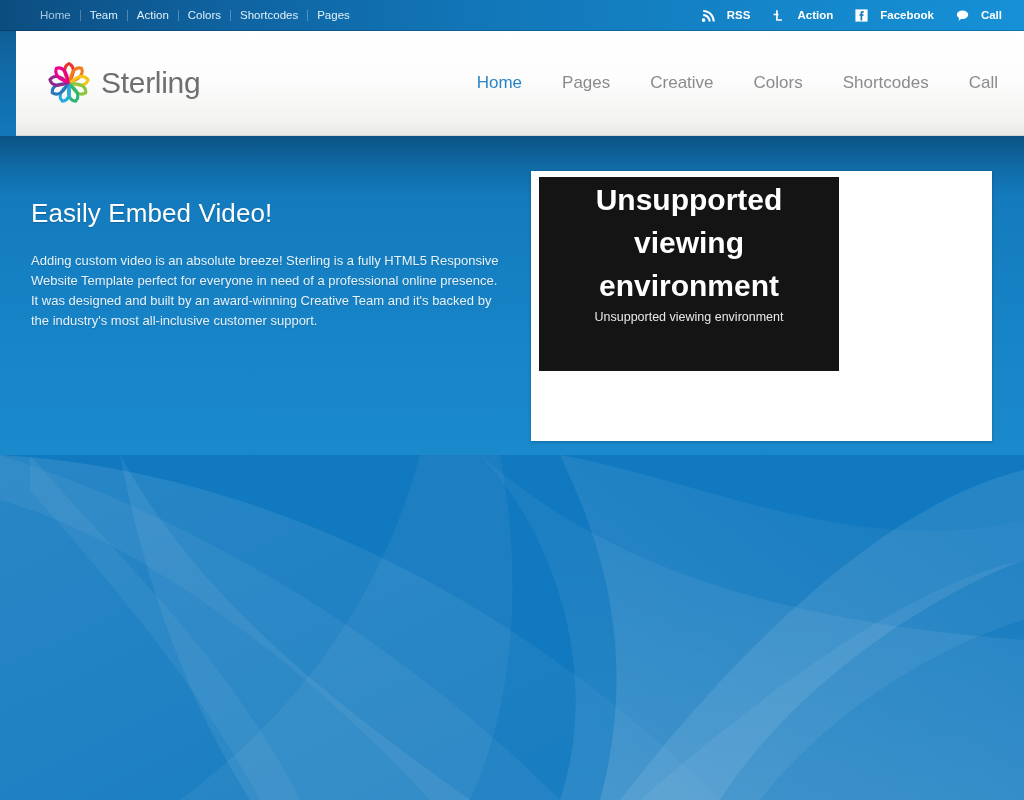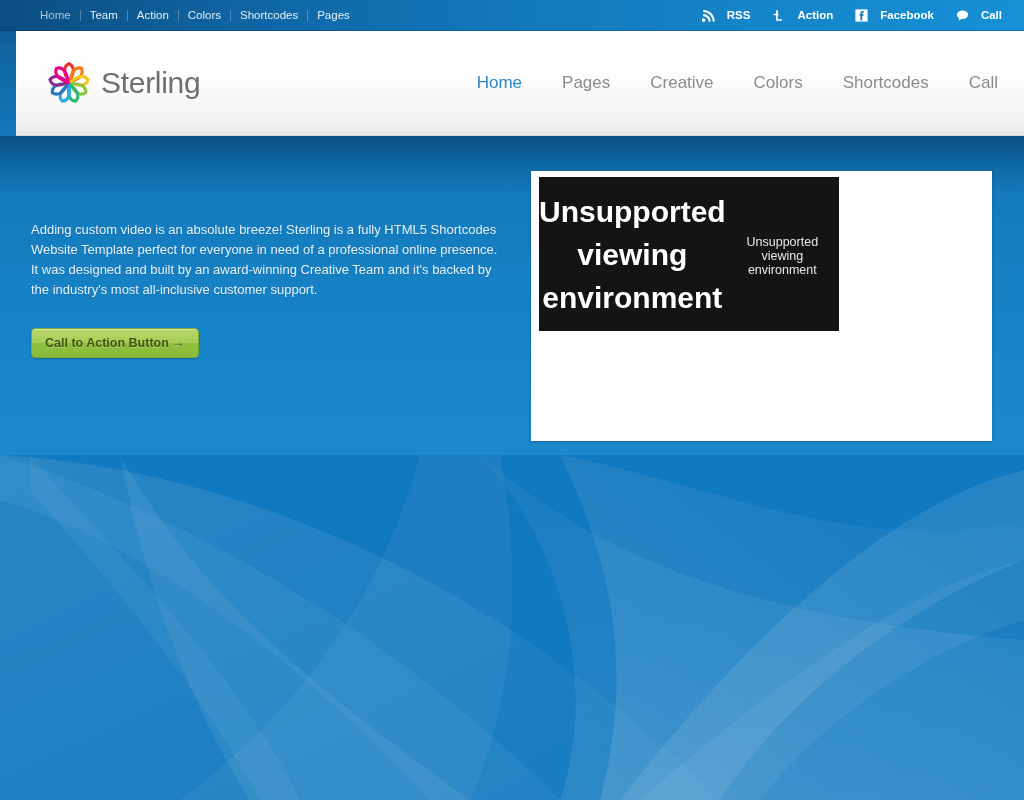--- a/index.html
+++ b/index.html
@@ -96,23 +96,23 @@
     text-shadow:0 1px 0 rgba(255,255,255,0.3);
   }
 
   
   #video-panel {
     position:absolute; left:531px; top:171px; width:461px; height:270px;
     background:#ffffff; z-index:6;
     box-shadow:0 1px 3px rgba(0,0,0,0.25);
   }
   #video-frame {
-    position:absolute; left:539px; top:177px; width:300px; height:154px;
+    position:absolute; left:539px; top:177px; width:300px; height:194px;
     background:#141414; z-index:7; overflow:hidden;
-    display:flex; align-items:center; justify-content:flex-start;
+    display:flex; flex-direction:column; align-items:center; justify-content:flex-start;
   }
   #video-msg {
     color:#ffffff; font-weight:bold; font-size:30px; line-height:43px;
     text-align:center; width:280px; margin-top:1px;
   }
   #video-caption {
     color:#e8e8e8; font-size:12.5px; text-align:center; margin-top:3px;
   }
 </style>
 </head>
@@ -247,22 +247,22 @@
     <a class="nav-link" href="#">Creative</a>
     <a class="nav-link" href="#">Colors</a>
     <a class="nav-link" href="#">Shortcodes</a>
     <a class="nav-link" href="#">Call</a>
   </nav>
 </div>
 
 <div id="hero">
   <div id="hero-shade"></div>
   <div id="hero-left">
-    <p id="hero-body">Adding custom video is an absolute breeze! Sterling is a fully HTML5 Shortcodes Website Template perfect for everyone in need of a professional online presence. It was designed and built by an award-winning Creative Team and it's backed by the industry's most all-inclusive customer support.</p>
-    <a id="cta" href="#">Call to Action Button →</a>
+    <h1 id="hero-title">Easily Embed Video!</h1>
+    <p id="hero-body">Adding custom video is an absolute breeze! Sterling is a fully HTML5 Responsive Website Template perfect for everyone in need of a professional online presence. It was designed and built by an award-winning Creative Team and it's backed by the industry's most all-inclusive customer support.</p>
   </div>
 </div>
 
 <div id="video-panel"></div>
 <div id="video-frame">
   <div id="video-msg">Unsupported viewing environment</div>
   <div id="video-caption">Unsupported viewing environment</div>
 </div>
 
 </body></html>

